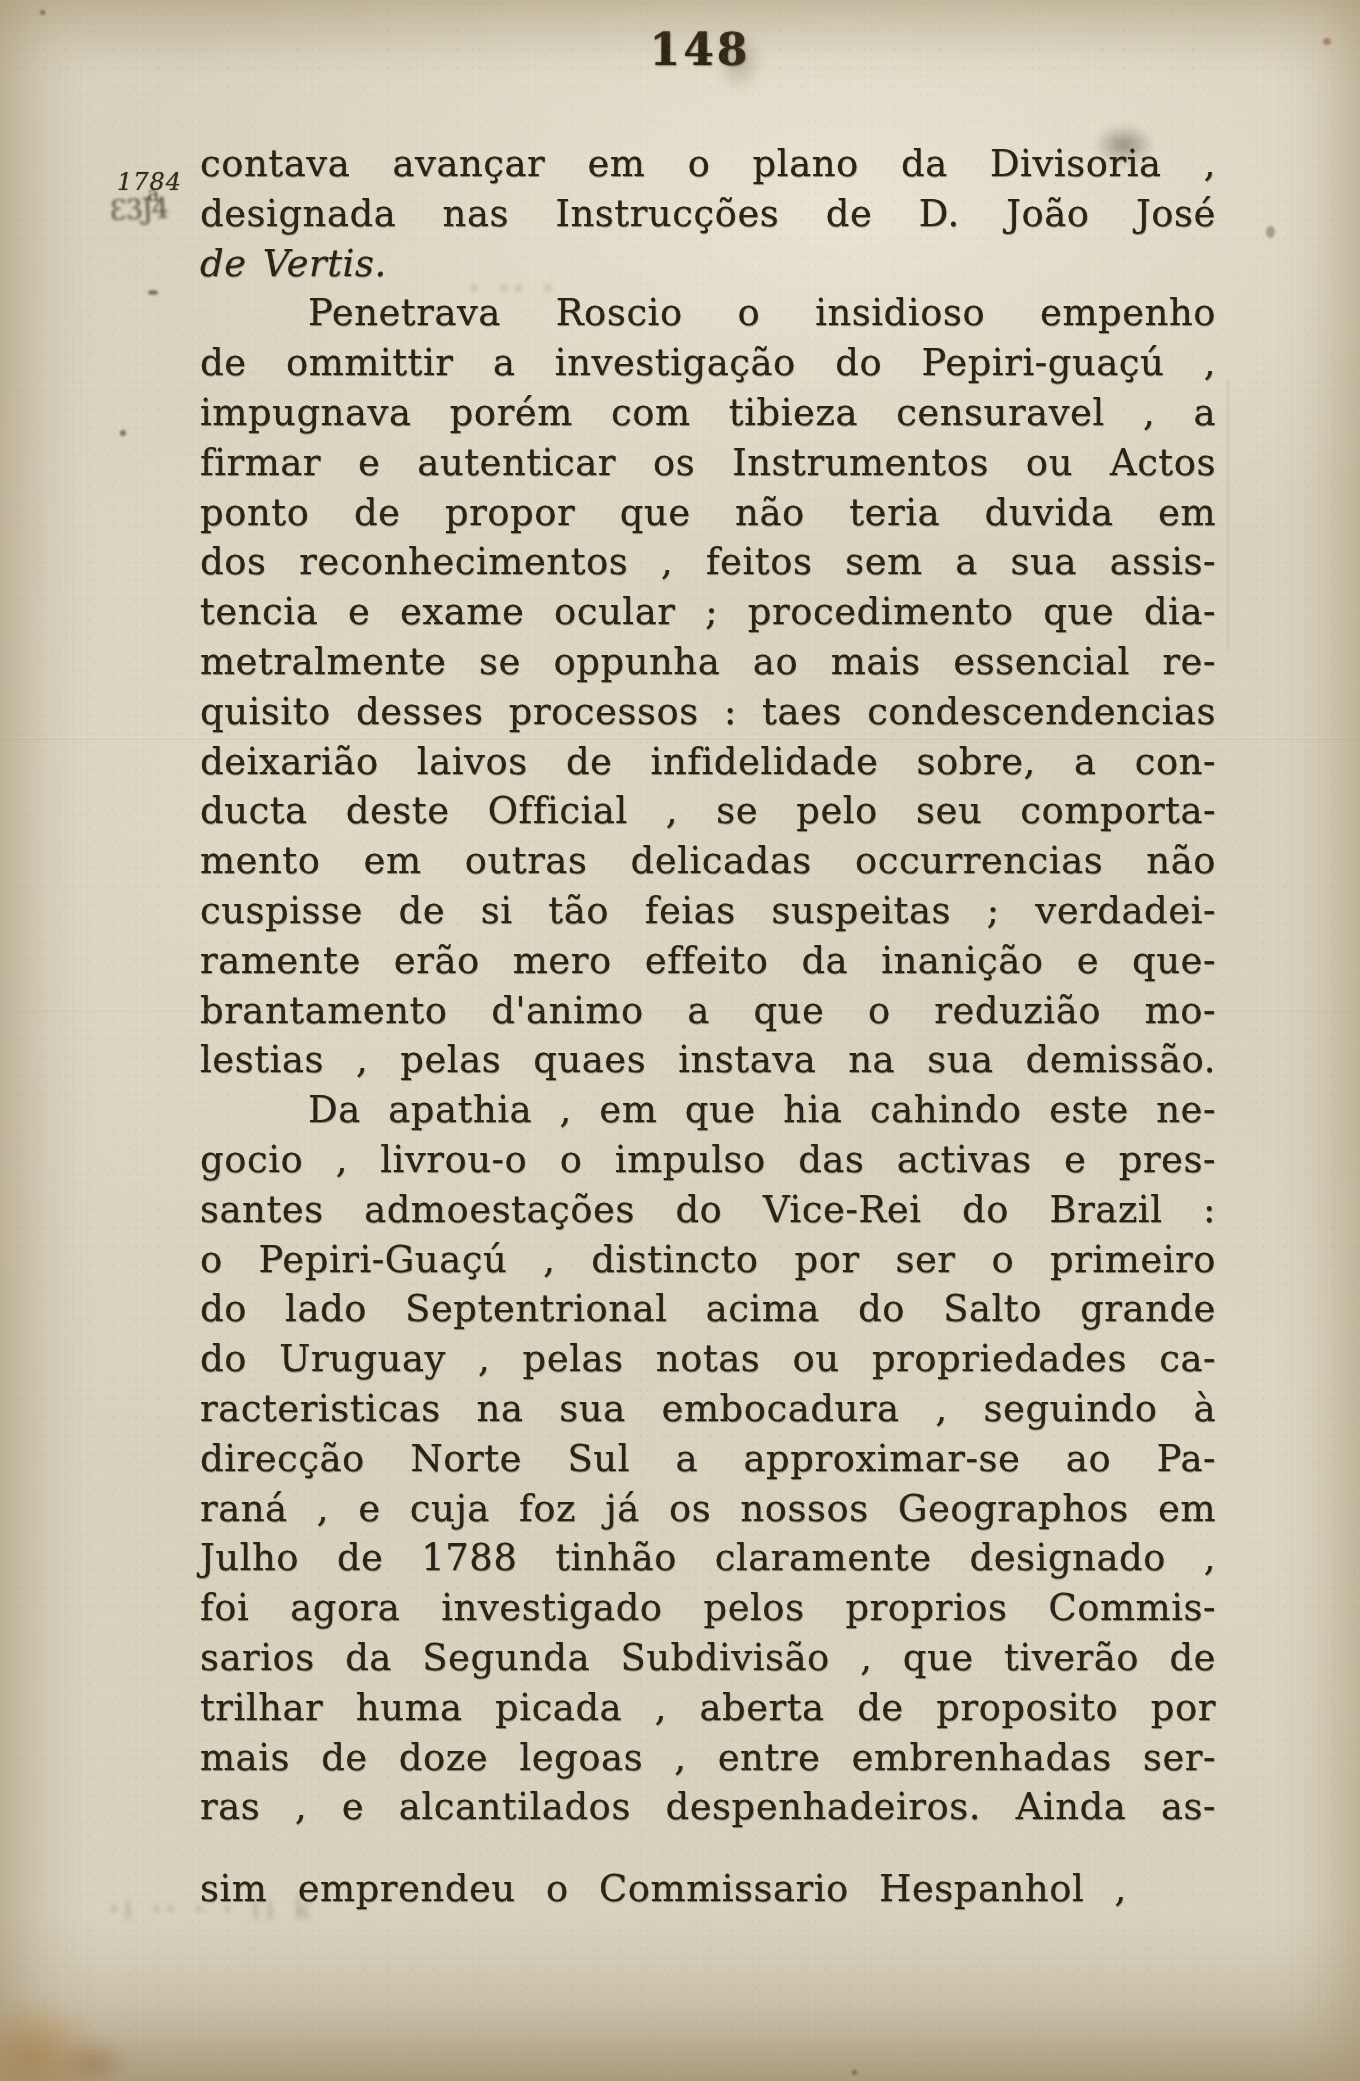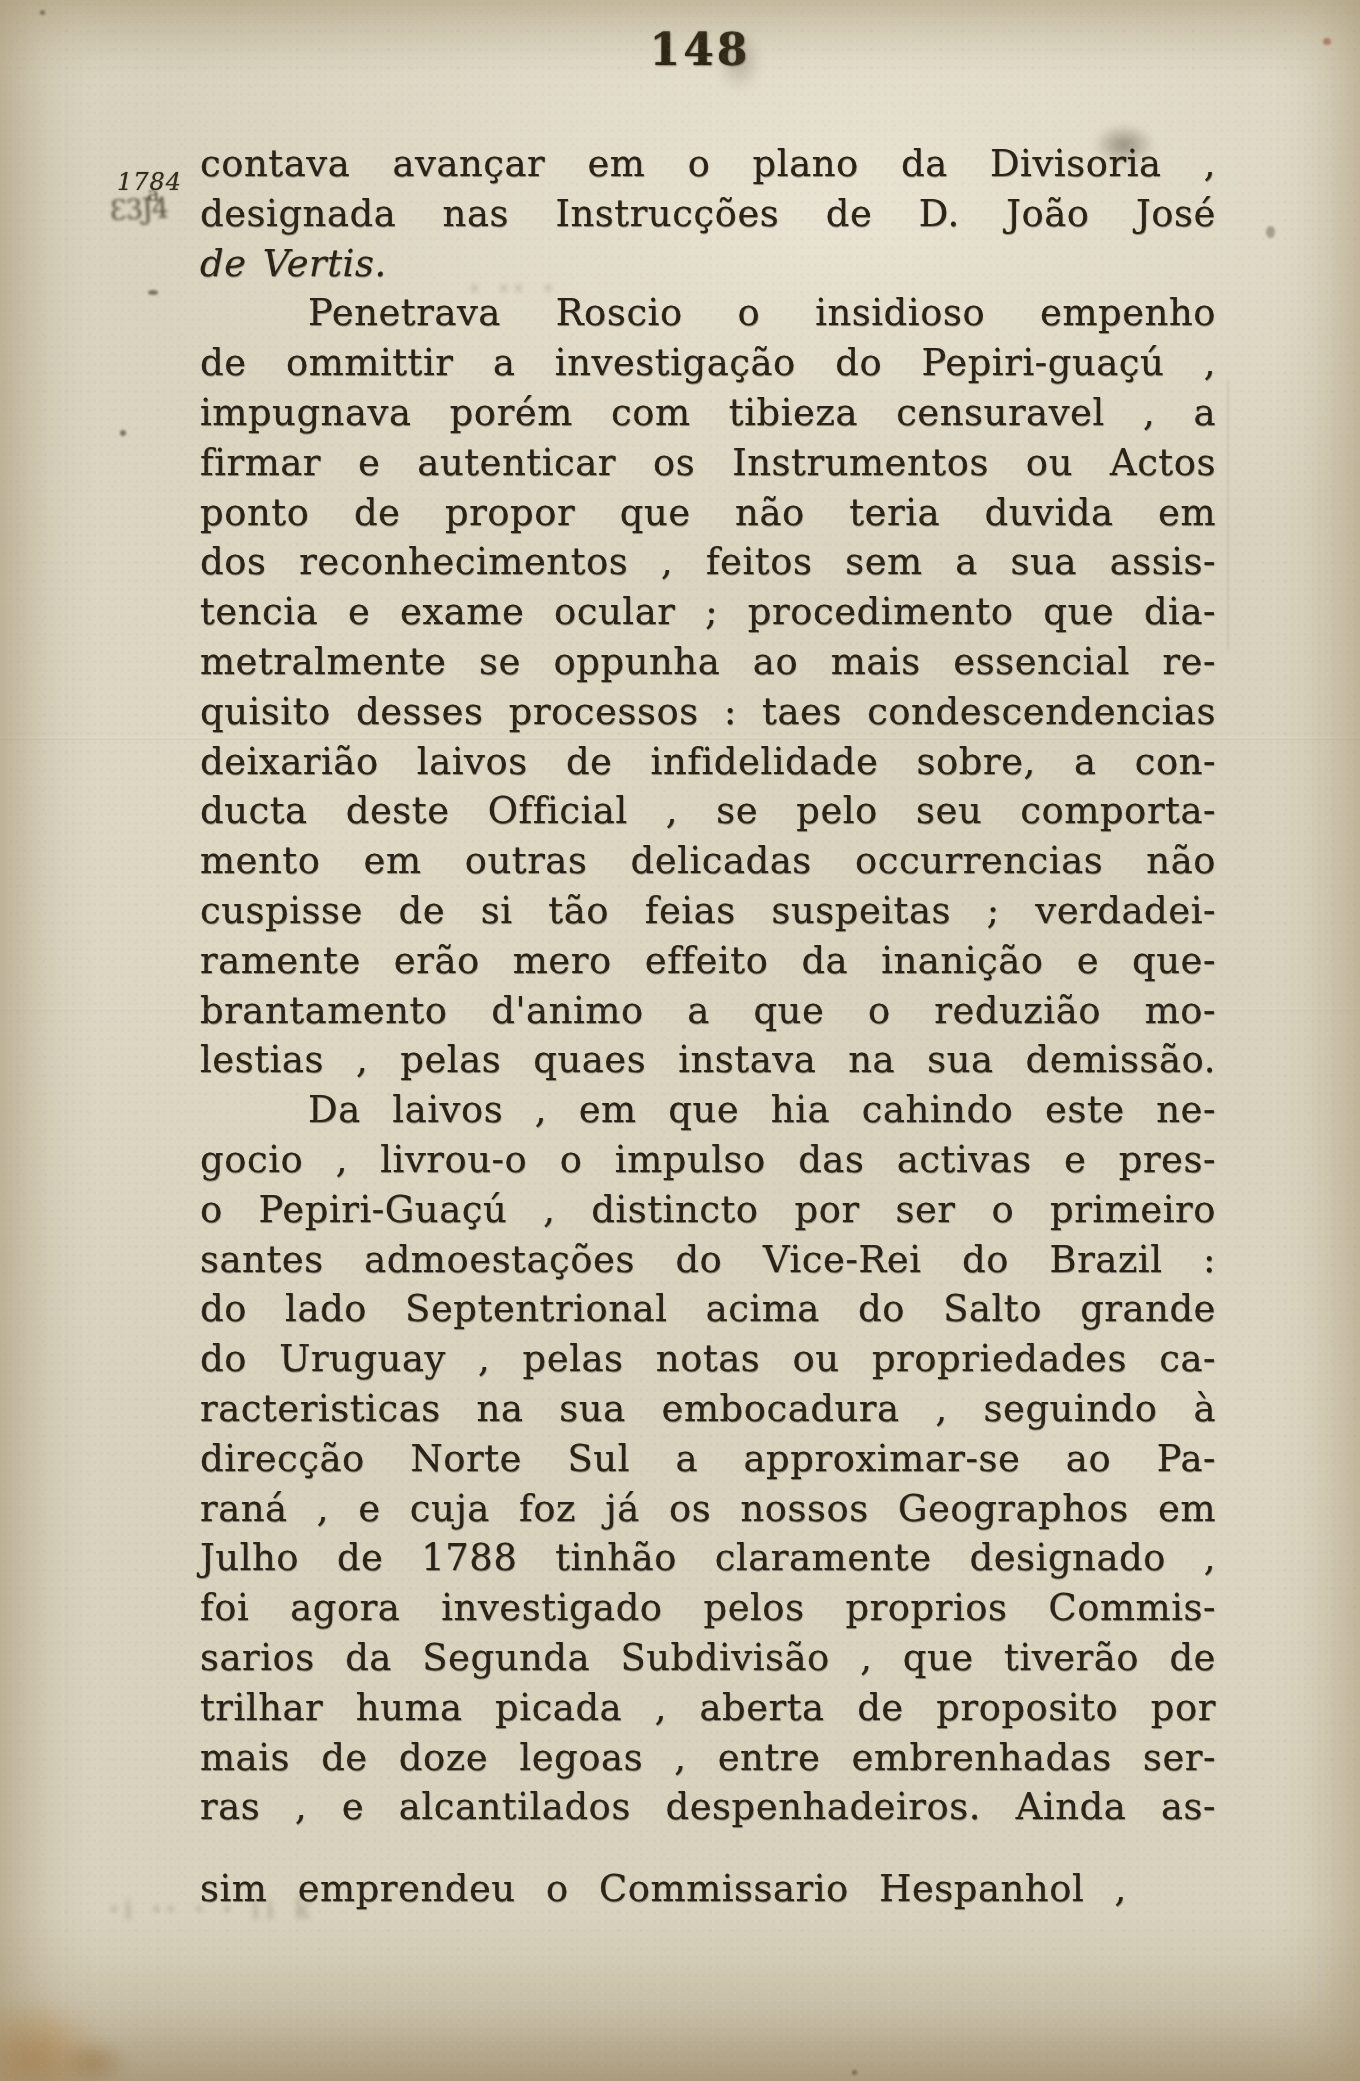--- a/index.html
+++ b/index.html
@@ -116,24 +116,24 @@
       <div class="line">tencia e exame ocular ; procedimento que dia-</div>
       <div class="line">metralmente se oppunha ao mais essencial re-</div>
       <div class="line">quisito desses processos : taes condescendencias</div>
       <div class="line">deixarião laivos de infidelidade sobre, a con-</div>
       <div class="line">ducta deste Official , se pelo seu comporta-</div>
       <div class="line">mento em outras delicadas occurrencias não</div>
       <div class="line">cuspisse de si tão feias suspeitas ; verdadei-</div>
       <div class="line">ramente erão mero effeito da inanição e que-</div>
       <div class="line">brantamento d'animo a que o reduzião mo-</div>
       <div class="line">lestias , pelas quaes instava na sua demissão.</div>
-      <div class="line indent">Da laivos , em que hia cahindo este ne-</div>
+      <div class="line indent">Da apathia , em que hia cahindo este ne-</div>
       <div class="line">gocio , livrou-o o impulso das activas e pres-</div>
+      <div class="line">santes admoestações do Vice-Rei do Brazil :</div>
       <div class="line">o Pepiri-Guaçú , distincto por ser o primeiro</div>
-      <div class="line">santes admoestações do Vice-Rei do Brazil :</div>
       <div class="line">do lado Septentrional acima do Salto grande</div>
       <div class="line">do Uruguay , pelas notas ou propriedades ca-</div>
       <div class="line">racteristicas na sua embocadura , seguindo à</div>
       <div class="line">direcção Norte Sul a approximar-se ao Pa-</div>
       <div class="line">raná , e cuja foz já os nossos Geographos em</div>
       <div class="line">Julho de 1788 tinhão claramente designado ,</div>
       <div class="line">foi agora investigado pelos proprios Commis-</div>
       <div class="line">sarios da Segunda Subdivisão , que tiverão de</div>
       <div class="line">trilhar huma picada , aberta de proposito por</div>
       <div class="line">mais de doze legoas , entre embrenhadas ser-</div>

